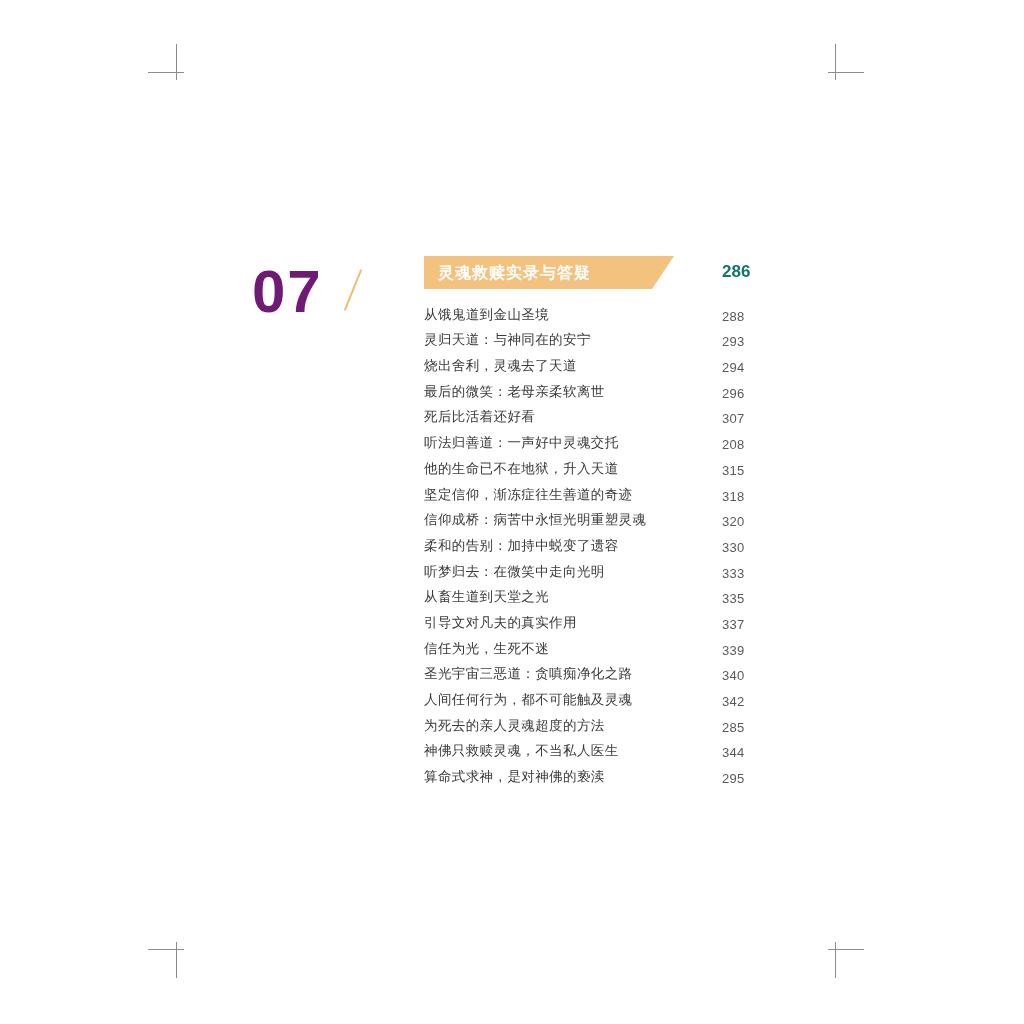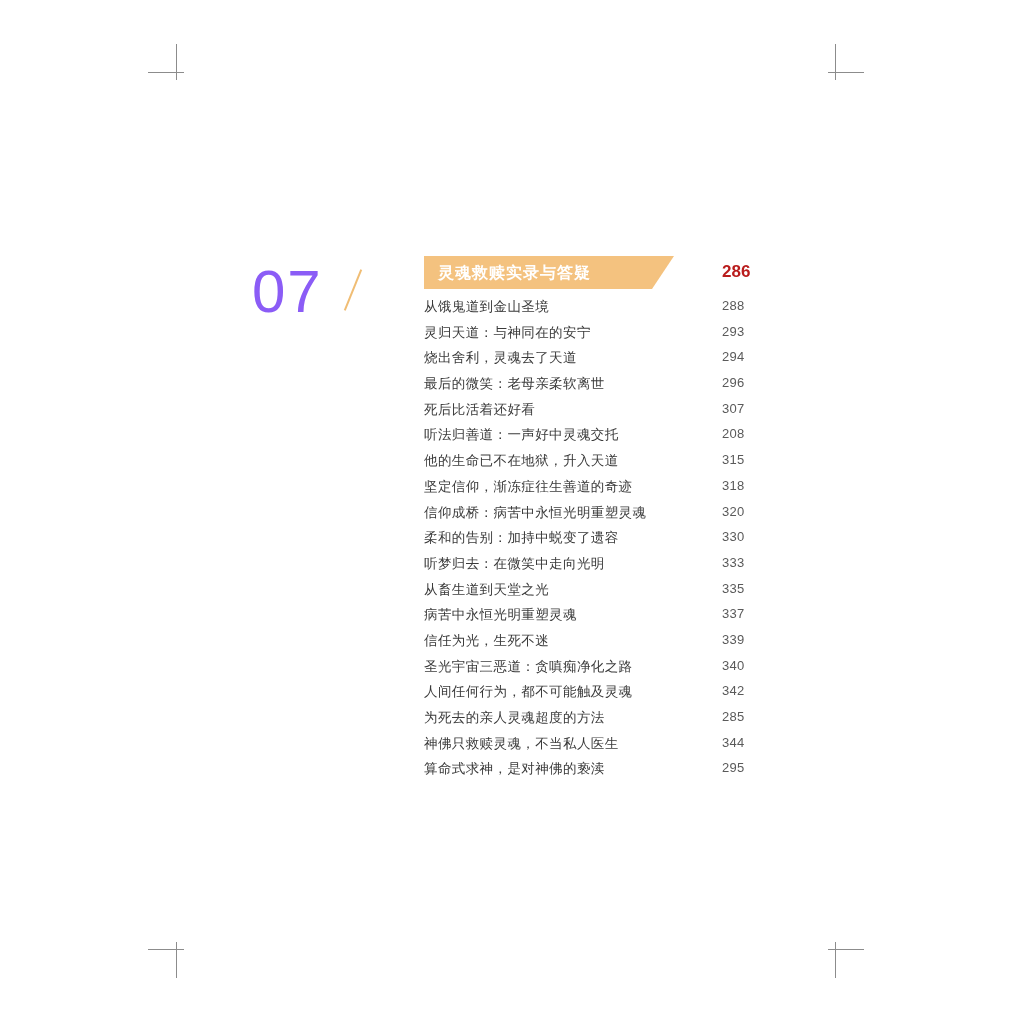--- a/index.html
+++ b/index.html
@@ -51,22 +51,22 @@
   .crop.tr { left: 818px; top: 44px; }
   .crop.bl { left: 148px; top: 932px; }
   .crop.br { left: 818px; top: 932px; }
 
   
   .chapter-num {
     position: absolute;
     left: 252px;
     top: 262px;
     font-size: 60px;
-    font-weight: normal;
-    color: #8b5cf6;
+    font-weight: bold;
+    color: #701a75;
     letter-spacing: 2px;
     line-height: 1;
     font-family: "Liberation Sans", "DejaVu Sans", sans-serif;
   }
   .chapter-slash {
     position: absolute;
     left: 352px;
     top: 268px;
     width: 2px;
     height: 44px;
@@ -100,35 +100,35 @@
     color: #ffffff;
     letter-spacing: 1px;
     white-space: nowrap;
   }
   .banner-page {
     position: absolute;
     left: 722px;
     top: 262px;
     font-size: 17px;
     font-weight: bold;
-    color: #b91c1c;
+    color: #0f766e;
   }
 
   
   .toc {
     position: absolute;
     left: 424px;
     top: 298px;
     width: 336px;
   }
   .toc-row {
     position: relative;
     height: 25.7px;
     display: flex;
-    align-items: flex-start;
+    align-items: flex-end;
   }
   .toc-label {
     font-size: 13.5px;
     color: #3a3a3a;
     white-space: nowrap;
     letter-spacing: 0.4px;
   }
   .toc-page {
     position: absolute;
     left: 298px;
@@ -212,21 +212,21 @@
     </div>
     <div class="toc-row">
       <span class="toc-label">听梦归去：在微笑中走向光明</span>
       <span class="toc-page">333</span>
     </div>
     <div class="toc-row">
       <span class="toc-label">从畜生道到天堂之光</span>
       <span class="toc-page">335</span>
     </div>
     <div class="toc-row">
-      <span class="toc-label">病苦中永恒光明重塑灵魂</span>
+      <span class="toc-label">引导文对凡夫的真实作用</span>
       <span class="toc-page">337</span>
     </div>
     <div class="toc-row">
       <span class="toc-label">信任为光，生死不迷</span>
       <span class="toc-page">339</span>
     </div>
     <div class="toc-row">
       <span class="toc-label">圣光宇宙三恶道：贪嗔痴净化之路</span>
       <span class="toc-page">340</span>
     </div>

